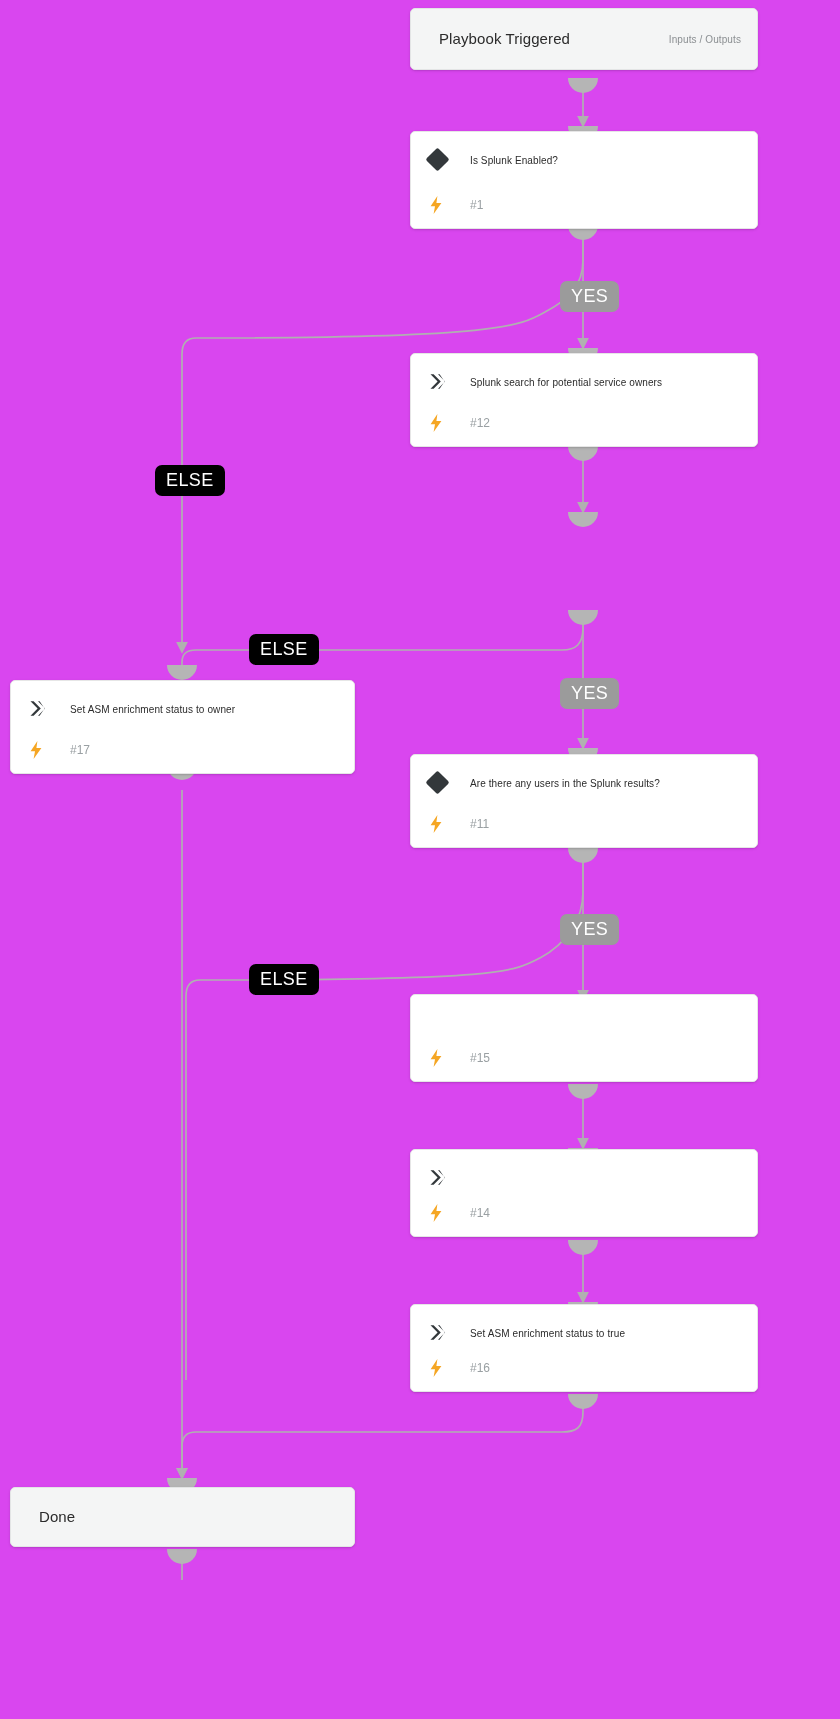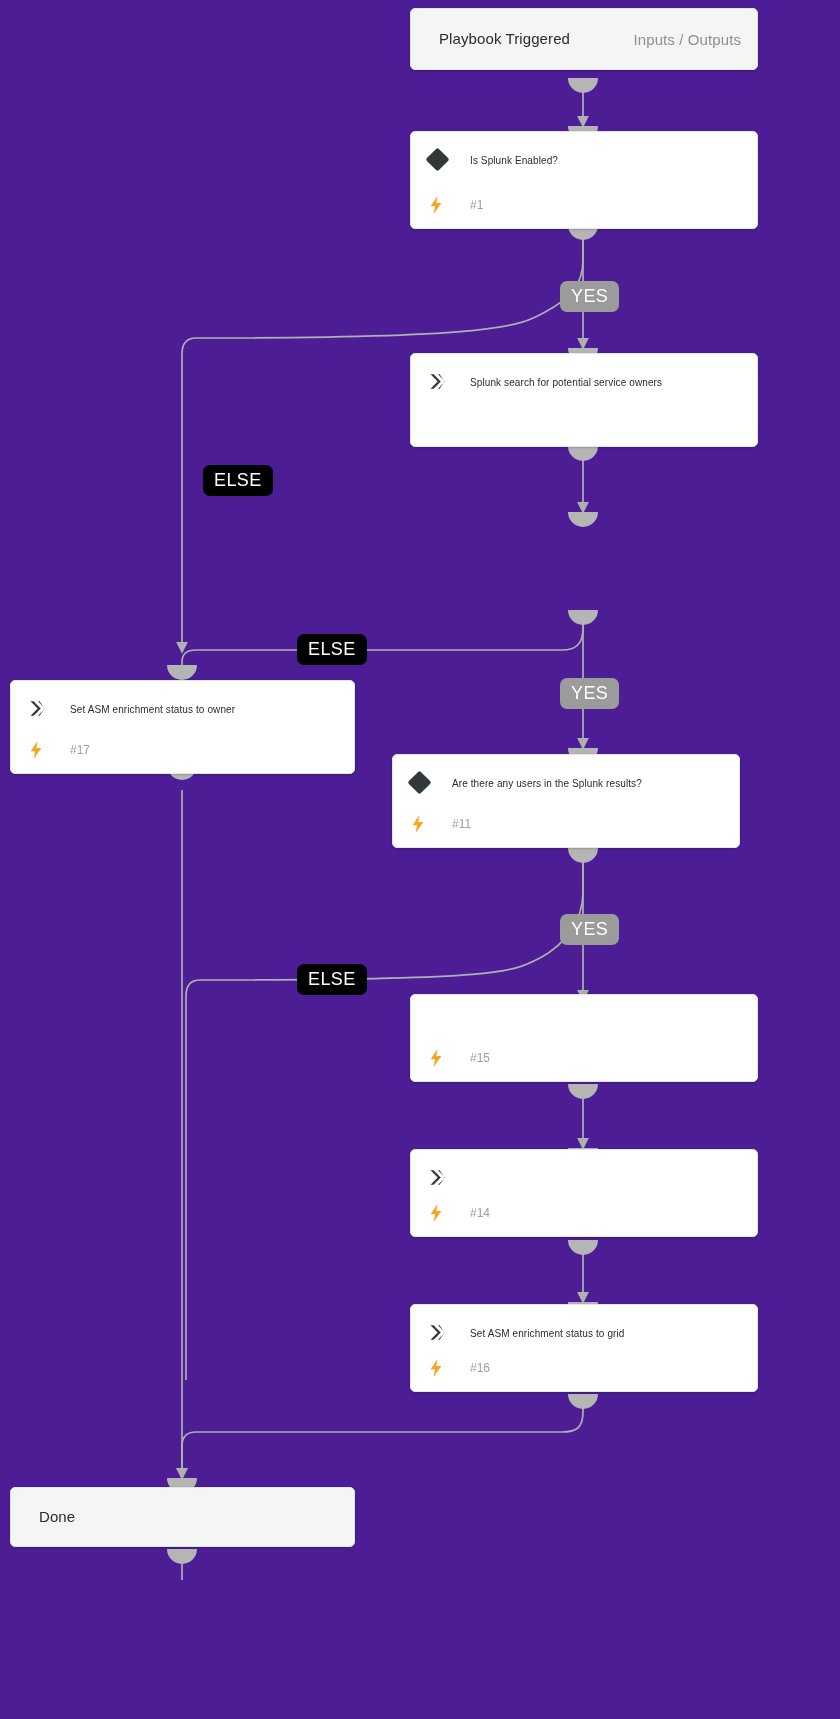--- a/index.html
+++ b/index.html
@@ -9,21 +9,21 @@
     background: #ffffff;
   }
   body {
     font-family: "Liberation Sans", sans-serif;
     -webkit-font-smoothing: antialiased;
   }
   #canvas {
     position: relative;
     width: 840px;
     height: 1719px;
-    background: #4c1d95;
+    background: #d946ef;
     overflow: hidden;
   }
   #edges {
     position: absolute;
     left: 0;
     top: 0;
     width: 840px;
     height: 1719px;
     pointer-events: none;
   }
@@ -65,21 +65,21 @@
     color: #2b2b2b;
     letter-spacing: 0.1px;
     flex: 1;
     padding-left: 7px;
   }
   .node.terminal .node-title {
     font-size: 15px;
     padding-left: 0;
   }
   .io-label {
-    font-size: 15px;
+    font-size: 10px;
     color: #8b8f92;
     letter-spacing: 0.1px;
     white-space: nowrap;
     margin-left: auto;
     padding-left: 14px;
   }
   .node-meta-row {
     display: flex;
     align-items: center;
     position: absolute;
@@ -120,21 +120,21 @@
     display: flex;
     align-items: center;
     justify-content: center;
     border-radius: 7px;
     font-size: 18px;
     color: #ffffff;
     letter-spacing: 0.4px;
     z-index: 7;
     white-space: nowrap;
   }
-  .badge.else-badge { background: #000000; margin-left: 48px; }
+  .badge.else-badge { background: #000000; }
   .badge.yes-badge  { background: #9b9b9b; }
 </style>
 </head>
 <body>
 
 <div id="canvas">
 
   <svg id="edges" viewBox="0 0 840 1719" width="840" height="1719">
     <defs>
       <marker id="arrow" viewBox="0 0 10 10" refX="8.5" refY="5" markerWidth="7" markerHeight="7" orient="auto-start-reverse">
@@ -231,20 +231,28 @@
   <div class="node" style="left:410px; top:353px; width:348px; height:94px;">
     <div class="node-title-row">
       <span class="glyph">
         <svg class="icon-chev" viewBox="0 0 16 17" aria-hidden="true">
           <path d="M1.5 1.2 L8.6 8.5 L1.5 15.8 L4.6 15.8 L11.8 8.5 L4.6 1.2 Z" fill="#33383b"></path>
           <path d="M9.0 1.2 L16.1 8.5 L9.0 15.8 L10.6 15.8 L15.6 8.5 L10.6 1.2 Z" fill="#33383b"></path>
         </svg>
       </span>
       <div class="node-title">Splunk search for potential service owners</div>
     </div>
+    <div class="node-meta-row">
+      <span class="glyph">
+        <svg class="icon-bolt" viewBox="0 0 12 18" aria-hidden="true">
+          <path d="M7.4 0 L0.6 10.2 H5.0 L3.6 18 L11.4 7.0 H6.4 Z" fill="#f5a623"></path>
+        </svg>
+      </span>
+      <span class="node-id">#12</span>
+    </div>
   </div>
 
 
   <div class="node" style="left:10px; top:680px; width:345px; height:94px;">
     <div class="node-title-row">
       <span class="glyph">
         <svg class="icon-chev" viewBox="0 0 16 17" aria-hidden="true">
           <path d="M1.5 1.2 L8.6 8.5 L1.5 15.8 L4.6 15.8 L11.8 8.5 L4.6 1.2 Z" fill="#33383b"></path>
           <path d="M9.0 1.2 L16.1 8.5 L9.0 15.8 L10.6 15.8 L15.6 8.5 L10.6 1.2 Z" fill="#33383b"></path>
         </svg>
@@ -254,21 +262,21 @@
     <div class="node-meta-row">
       <span class="glyph">
         <svg class="icon-bolt" viewBox="0 0 12 18" aria-hidden="true">
           <path d="M7.4 0 L0.6 10.2 H5.0 L3.6 18 L11.4 7.0 H6.4 Z" fill="#f5a623"></path>
         </svg>
       </span>
       <span class="node-id">#17</span>
     </div>
   </div>
 
-  <div class="node" style="left:392px; top:754px; width:348px; height:94px;">
+  <div class="node" style="left:410px; top:754px; width:348px; height:94px;">
     <div class="node-title-row">
       <span class="glyph">
         <span class="icon-diamond"></span>
       </span>
       <div class="node-title">Are there any users in the Splunk results?</div>
     </div>
     <div class="node-meta-row">
       <span class="glyph">
         <svg class="icon-bolt" viewBox="0 0 12 18" aria-hidden="true">
           <path d="M7.4 0 L0.6 10.2 H5.0 L3.6 18 L11.4 7.0 H6.4 Z" fill="#f5a623"></path>
@@ -309,21 +317,21 @@
   </div>
 
   <div class="node" style="left:410px; top:1304px; width:348px; height:88px;">
     <div class="node-title-row">
       <span class="glyph">
         <svg class="icon-chev" viewBox="0 0 16 17" aria-hidden="true">
           <path d="M1.5 1.2 L8.6 8.5 L1.5 15.8 L4.6 15.8 L11.8 8.5 L4.6 1.2 Z" fill="#33383b"></path>
           <path d="M9.0 1.2 L16.1 8.5 L9.0 15.8 L10.6 15.8 L15.6 8.5 L10.6 1.2 Z" fill="#33383b"></path>
         </svg>
       </span>
-      <div class="node-title">Set ASM enrichment status to grid</div>
+      <div class="node-title">Set ASM enrichment status to true</div>
     </div>
     <div class="node-meta-row">
       <span class="glyph">
         <svg class="icon-bolt" viewBox="0 0 12 18" aria-hidden="true">
           <path d="M7.4 0 L0.6 10.2 H5.0 L3.6 18 L11.4 7.0 H6.4 Z" fill="#f5a623"></path>
         </svg>
       </span>
       <span class="node-id">#16</span>
     </div>
   </div>

